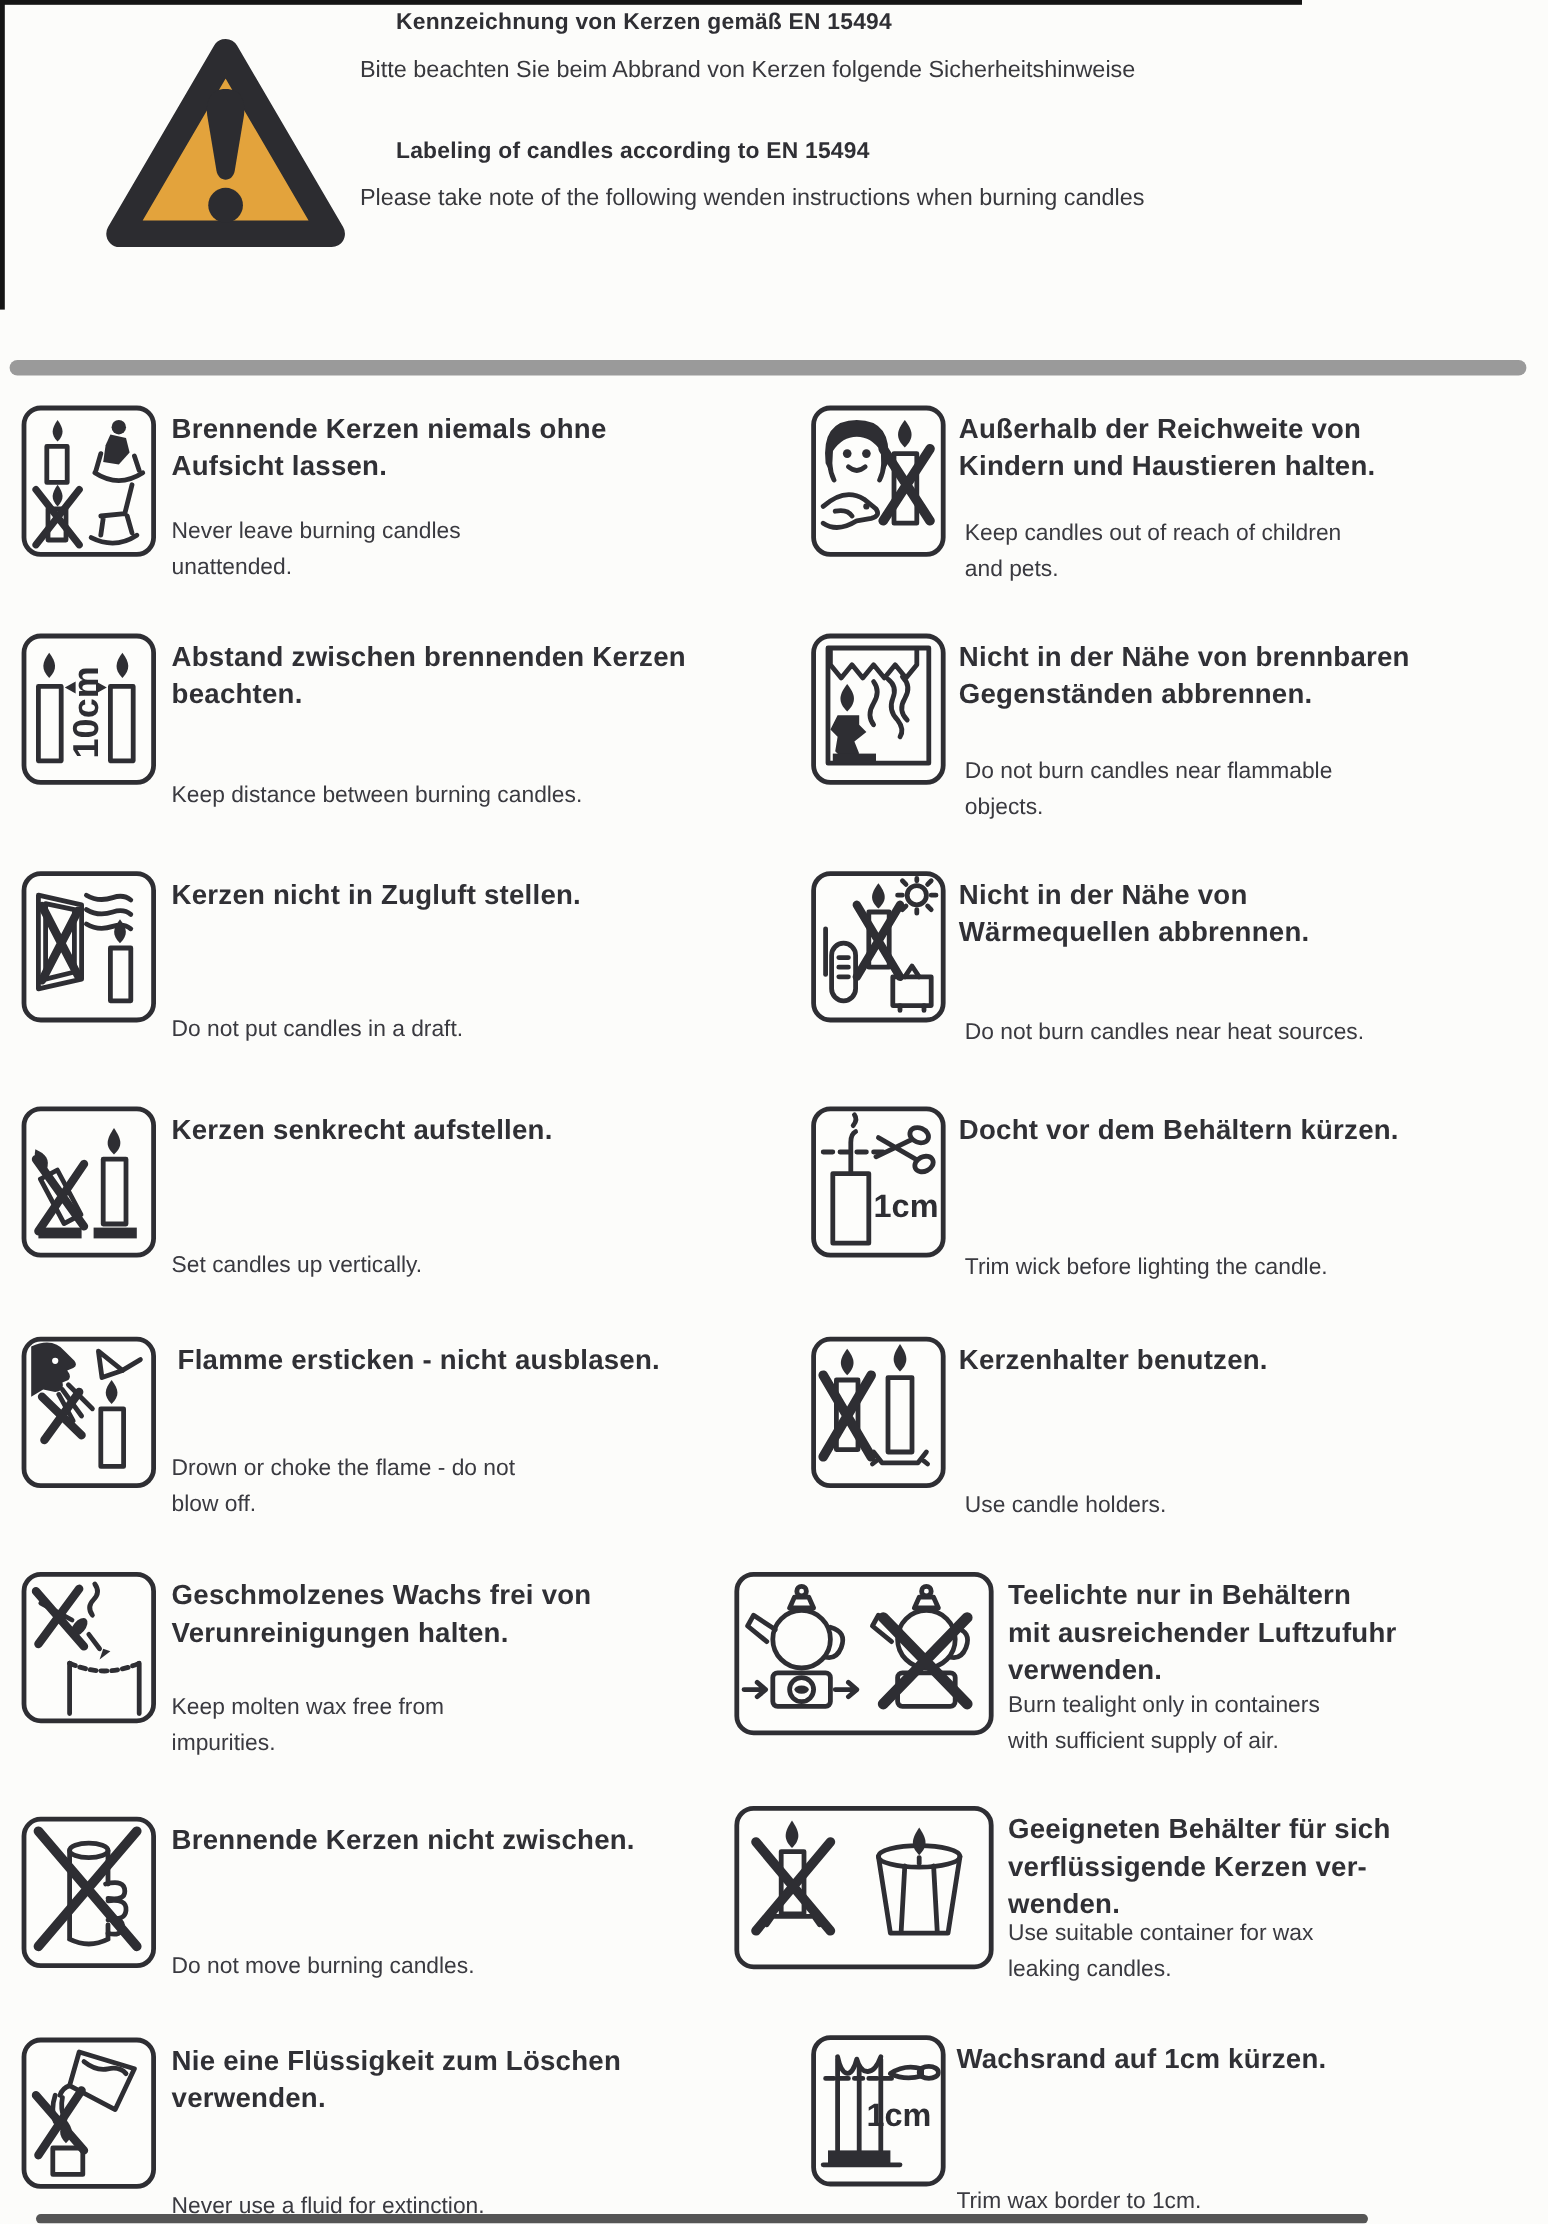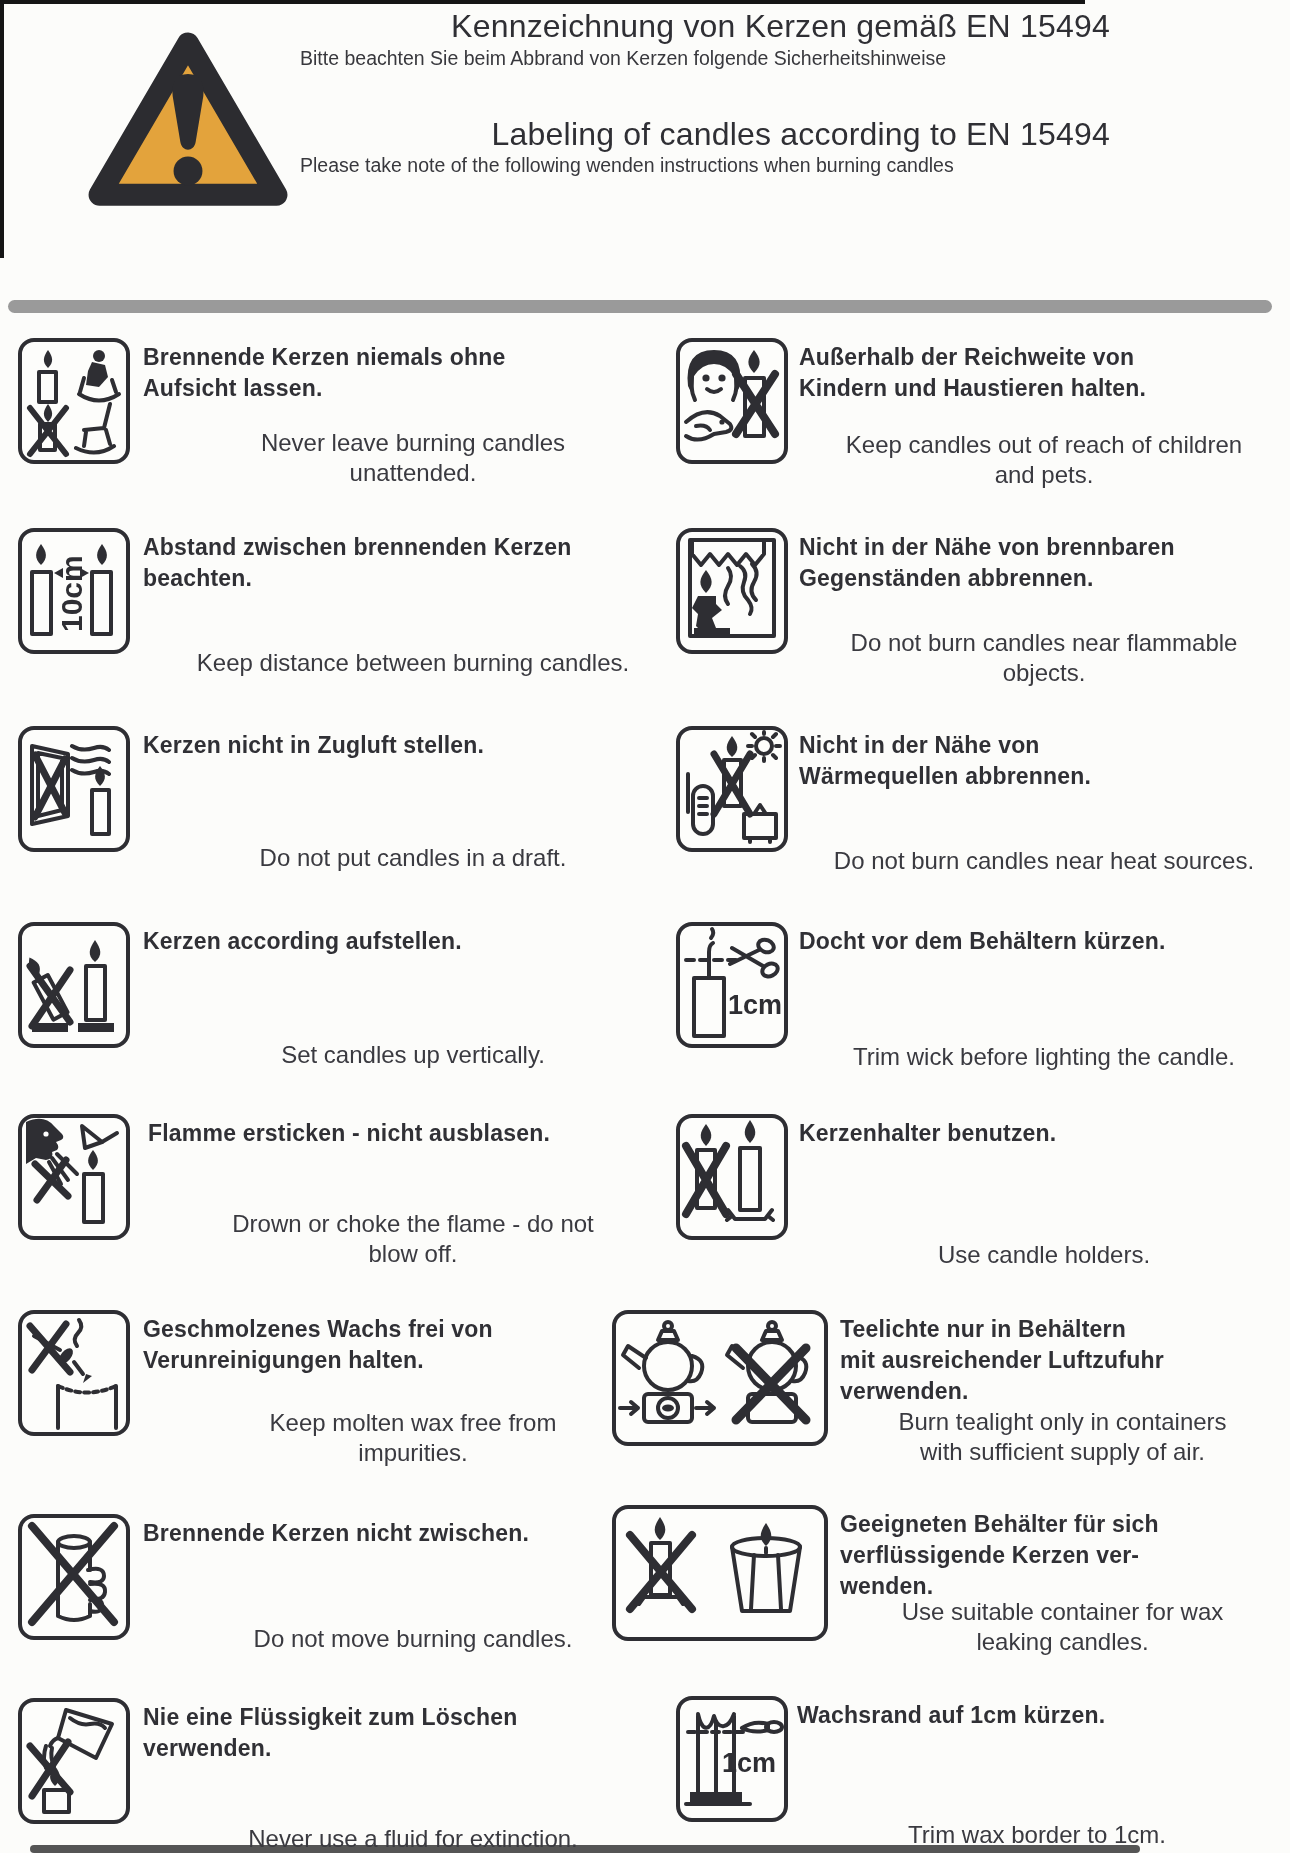--- a/index.html
+++ b/index.html
@@ -15,25 +15,25 @@
     border:4px solid #2e2e33;border-radius:16px;
   }
   .icon-box svg{width:100%;height:100%;display:block}
   .nb{width:112px;height:126px}
   .wb{width:216px;height:136px}
   .t-de{
     position:absolute;font-weight:bold;font-size:23px;line-height:31px;
     letter-spacing:.2px;white-space:pre-line;color:#303035;
   }
   .t-en{
-    position:absolute;font-size:24px;line-height:30px;white-space:pre-line;color:#3a3a40;text-align:center;
+    position:absolute;font-size:19px;line-height:30px;white-space:pre-line;color:#3a3a40;
   }
   .hdr-de-title,.hdr-en-title{
-    position:absolute;left:330px;width:780px;text-align:right;
-    font-weight:normal;font-size:32px;color:#2f2f34;letter-spacing:.2px;
+    position:absolute;left:330px;width:780px;text-align:left;
+    font-weight:bold;font-size:19px;color:#2f2f34;letter-spacing:.2px;
   }
   .hdr-de-sub,.hdr-en-sub{
     position:absolute;left:300px;width:840px;text-align:left;
     font-size:19.5px;color:#38383d;
   }
   .divider{
     position:absolute;left:8px;top:300px;width:1264px;height:13px;
     background:#9a9a9a;border-radius:7px;
   }
   .scan-top{position:absolute;left:0;top:0;width:1085px;height:4px;background:#151515}
@@ -131,21 +131,21 @@
         <path class="f" d="M30 26 c6 8 7 13 0 20 c-7 -7 -6 -12 0 -20z"></path>
         <rect class="s" x="22" y="50" width="16" height="42"></rect>
       </g>
       <path class="x" d="M8 40 L48 96 M48 44 L10 100" stroke-width="7"></path>
       <rect class="f" x="10" y="97" width="36" height="9"></rect>
       <path class="f" d="M73 14 c6 9 8 15 0 22 c-8 -7 -6 -13 0 -22z"></path>
       <rect class="s" x="64" y="40" width="19" height="54"></rect>
       <rect class="f" x="56" y="97" width="36" height="9"></rect>
     </svg>
   </div>
-  <div class="t-de" style="left:143px;top:926px;width:540px">Kerzen according aufstellen.</div>
+  <div class="t-de" style="left:143px;top:926px;width:540px">Kerzen senkrecht aufstellen.</div>
   <div class="t-en" style="left:143px;top:1040px;width:540px">Set candles up vertically.</div>
 </div>
 
 <div class="item">
   <div class="icon-box nb" style="left:18px;top:1114px">
     <svg viewBox="0 0 104 118">
       <path class="f" d="M4 4 q18 -8 28 4 l8 8 q3 4 -1 6 l-5 2 q4 5 1 8 l-5 2 q2 7 -6 8 l-10 -2 -10 6 z"></path>
       <circle cx="24" cy="16" r="2.6" fill="#ffffff"></circle>
       <path class="s" d="M30 40 l16 22 M35 36 l20 20 M27 44 l12 22" stroke-width="3"></path>
       <path class="x" d="M13 46 L46 78 M44 42 L15 82" stroke-width="7"></path>

